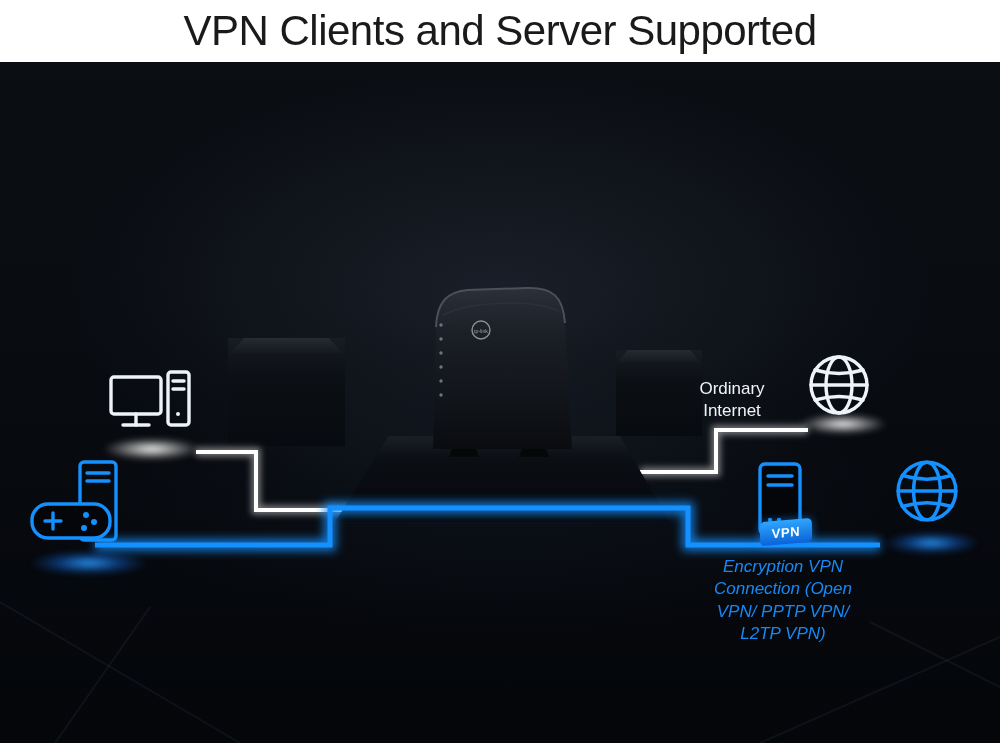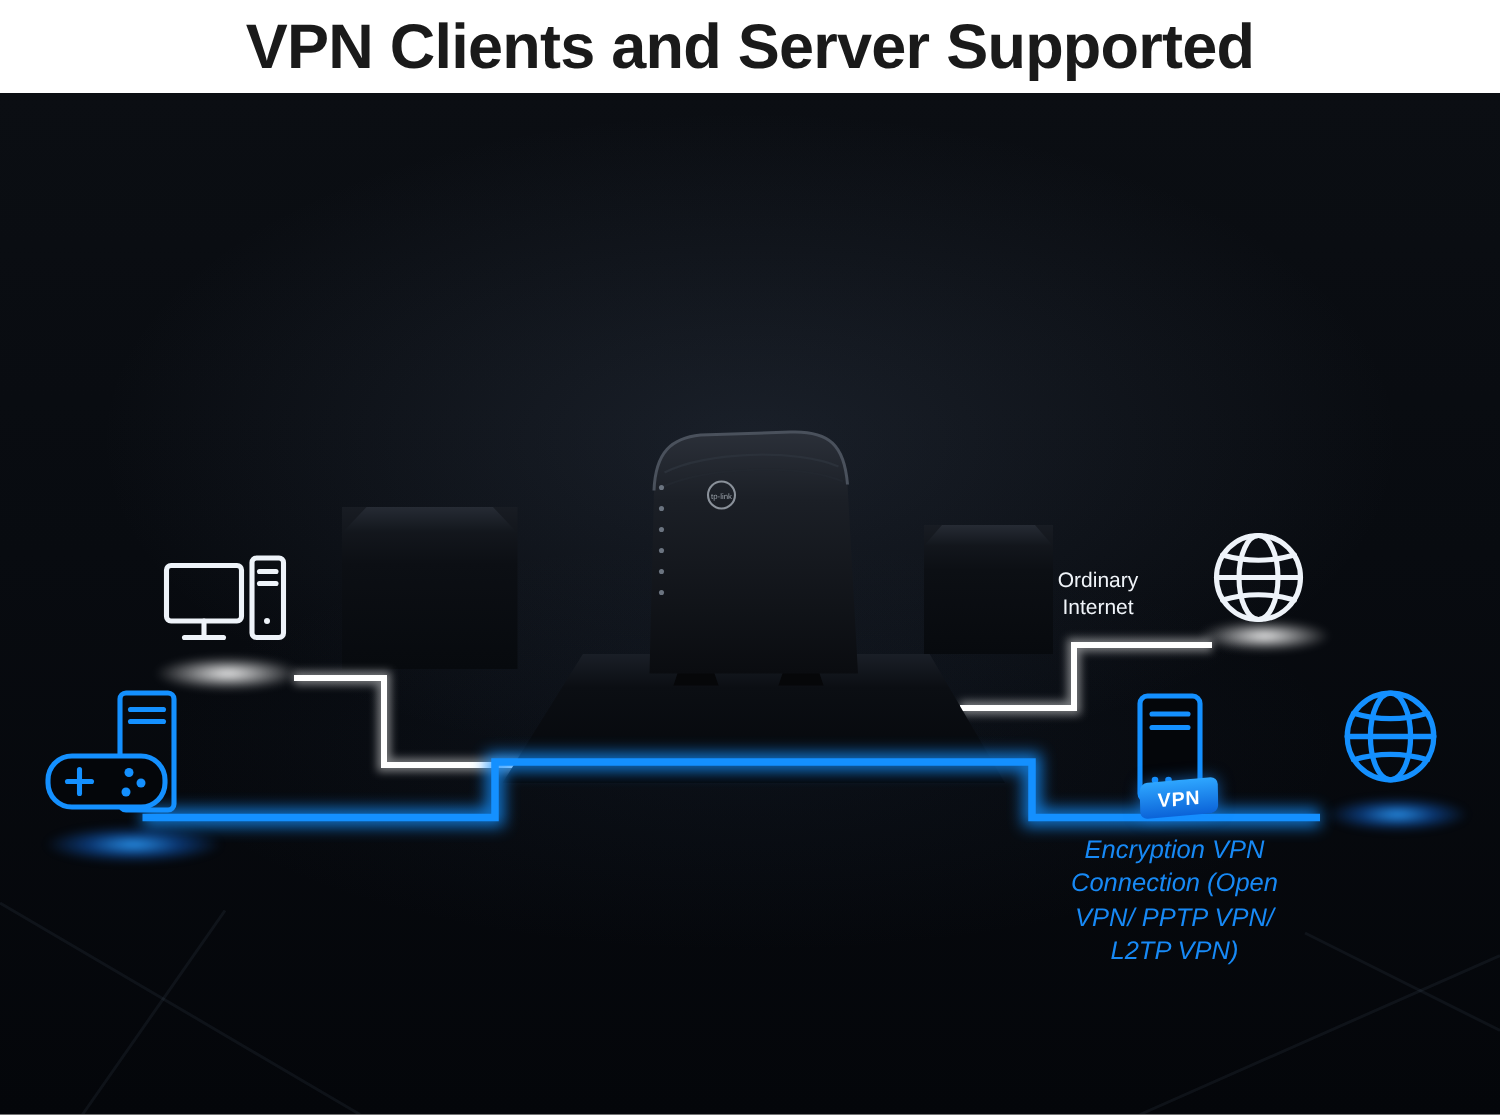--- a/index.html
+++ b/index.html
@@ -5,21 +5,21 @@
   html,body{margin:0;padding:0;background:#222;}
   .page{
     position:relative;width:1000px;height:743px;overflow:hidden;
     font-family:"Liberation Sans",sans-serif;background:#ffffff;
     margin:0 auto;
   }
   
   .title-band{position:absolute;left:0;top:0;width:1000px;height:62px;background:#ffffff;
     display:flex;align-items:center;justify-content:center;}
   .title-band h1{
-    margin:0;font-size:42px;font-weight:700;letter-spacing:-0.5px;
+    margin:0;font-size:42px;font-weight:400;letter-spacing:-0.5px;
     color:var(--title-color,#1a1a1a);line-height:1;text-align:right;
   }
   
   .scene{
     position:absolute;left:0;top:62px;width:1000px;height:681px;overflow:hidden;
     background:
       radial-gradient(ellipse 62% 46% at 50% 34%, rgba(108,128,160,0.17), transparent 70%),
       radial-gradient(ellipse 55% 28% at 50% 64%, rgba(60,85,120,0.10), transparent 72%),
       linear-gradient(180deg,#0b0e13 0%,#080b10 45%,#04060a 100%);
   }
@@ -43,21 +43,21 @@
   
   .stroke-w{stroke:#eef3f9;stroke-width:3.4;fill:none;stroke-linecap:round;stroke-linejoin:round;}
   .stroke-b{stroke:var(--accent-blue,#1490ff);stroke-width:3.4;fill:none;stroke-linecap:round;stroke-linejoin:round;}
   .fill-dark{fill:#04060a;}
   
   .glow{border-radius:50%;filter:blur(3px);}
   .glow-white{background:radial-gradient(closest-side,rgba(255,255,255,0.98),rgba(255,255,255,0.45) 52%,rgba(255,255,255,0) 100%);}
   .glow-blue{background:radial-gradient(closest-side,rgba(45,160,255,0.95),rgba(18,120,255,0.42) 52%,rgba(18,120,255,0) 100%);}
   
   .lbl{white-space:pre-line;text-align:center;}
-  .lbl-ordinary{color:#f0f4f9;font-size:14px;line-height:1.28;}
+  .lbl-ordinary{color:#f0f4f9;font-size:17px;line-height:1.28;}
   .lbl-encryption{color:var(--text-blue,#1789f5);font-size:17px;line-height:1.32;}
   
   .vpn-badge{
     display:flex;align-items:center;justify-content:center;
     background:linear-gradient(180deg,#2ea6ff,#0b63d8);
     border-radius:5px;color:#fff;font-size:13px;font-weight:700;letter-spacing:.6px;
     transform:skewY(-4deg) rotate(-1deg);
     box-shadow:0 0 10px rgba(30,140,255,.55);
   }
 </style>

